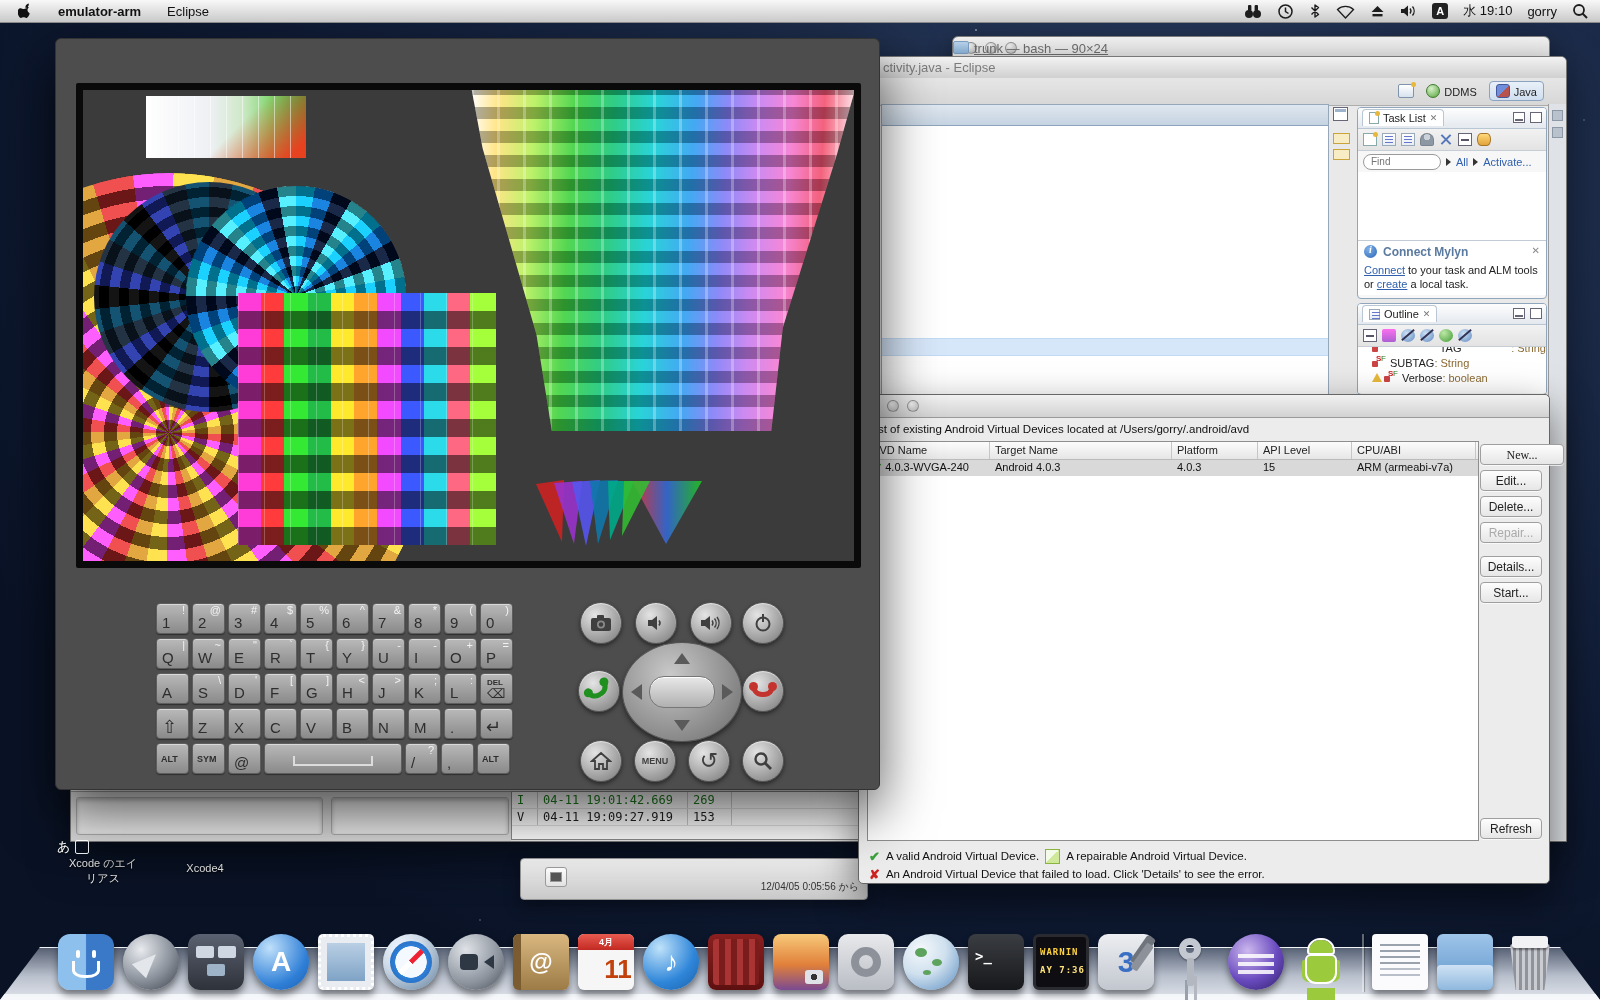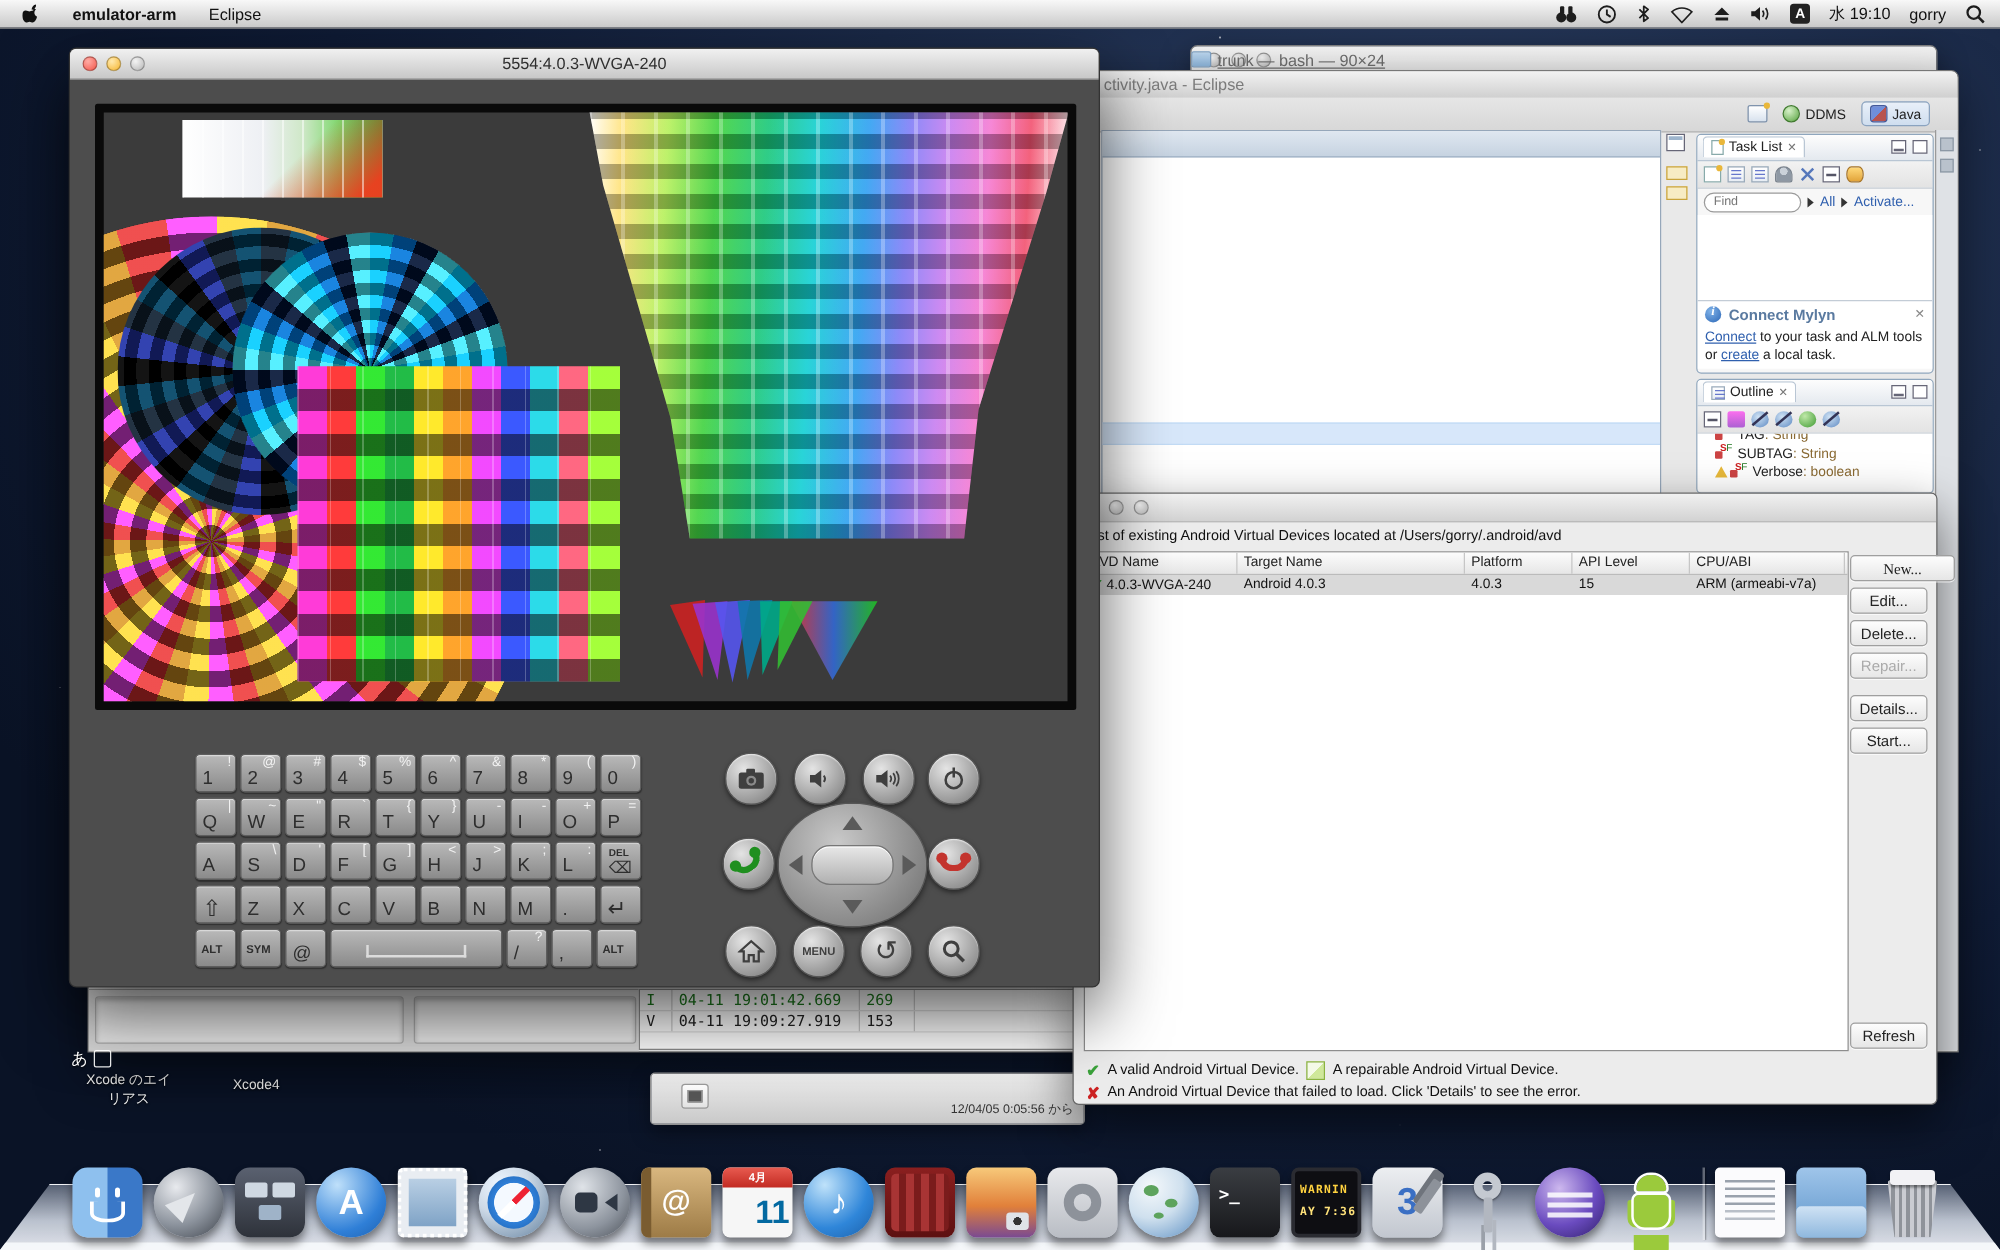--- a/index.html
+++ b/index.html
@@ -103,21 +103,21 @@
   .mylyn{background:#fff;border-top:1px solid #c3ccd6;padding:4px 6px;position:relative;}
   .info-ic{display:inline-block;width:13px;height:13px;border-radius:50%;background:radial-gradient(circle at 35% 30%,#7fb2e8,#2b66b6);
      color:#fff;position:relative;vertical-align:-2px;margin-right:6px;}
   .info-ic::after{content:"i";position:absolute;left:5px;top:-1px;font:italic bold 10px "Liberation Serif",serif;color:#fff;}
   .mylyn-title{color:#5a7aa0;font-weight:bold;font-size:12px;}
   .mylyn-x{position:absolute;right:6px;top:4px;color:#888;font-size:10px;}
   .mylyn-body{margin-top:4px;font-size:11px;color:#222;line-height:14px;}
   .mylyn-body a{color:#3060ae;text-decoration:underline;}
   .ol-items{background:#fff;height:46px;overflow:hidden;padding-left:14px;}
   .ol-row{display:flex;align-items:center;height:15px;white-space:nowrap;}
-  .ol-row.clip{margin-top:-7px;}
+  .ol-row.clip{margin-top:-7px;justify-content:space-between;}
   .sf-ic{position:relative;width:16px;height:12px;margin-right:2px;flex:0 0 16px;}
   .sf-ic::before{content:"S";position:absolute;left:4px;top:-3px;font-size:8px;color:#cc2222;font-weight:bold;}
   .sf-ic::after{content:"F";position:absolute;left:9px;top:-3px;font-size:8px;color:#227722;}
   .sf-ic i{position:absolute;left:0;top:4px;width:6px;height:6px;background:#c44;border-radius:1px;}
   .warn-ic{width:0;height:0;border-left:5px solid transparent;border-right:5px solid transparent;border-bottom:9px solid #e8b93a;margin-right:2px;}
   .ol-name{color:#222;} .ol-type{color:#8a6a33;}
   
   .ecl-bl{position:absolute;left:0;top:734px;width:440px;height:49px;background:#d8d8d8;border-top:1px solid #999;}
   .inset-box{position:absolute;top:5px;height:36px;background:#ececec;border:1px solid #aaa;border-radius:3px;box-shadow:inset 0 2px 4px rgba(0,0,0,.25);}
   .logcat{position:absolute;left:440px;top:734px;width:358px;height:49px;background:#fff;border:1px solid #8a8a8a;box-sizing:border-box;
@@ -257,21 +257,21 @@
   .ic-safari::after{content:"";position:absolute;left:50%;top:50%;width:5px;height:32px;background:linear-gradient(#e23 50%,#fff 50%);transform:translate(-50%,-50%) rotate(45deg);}
   .ic-facetime{border-radius:50%;background:radial-gradient(circle at 32% 28%,#dfe3e8,#8d949e 60%,#4a4f57);}
   .ic-facetime::before{content:"";position:absolute;left:12px;top:20px;width:18px;height:16px;border-radius:4px;background:#2e3744;}
   .ic-facetime::after{content:"";position:absolute;right:10px;top:21px;width:0;height:0;border-top:7px solid transparent;border-bottom:7px solid transparent;border-right:10px solid #2e3744;}
   .ic-address-book{border-radius:6px;background:linear-gradient(#d9b77f,#9d7b46);}
   .ic-address-book::before{content:"";position:absolute;left:0;top:0;bottom:0;width:8px;background:#7a5c30;border-radius:6px 0 0 6px;}
   .ic-address-book .glyph{font-size:24px;}
   .ic-calendar{background:#f6f6f6;border-radius:6px;}
   .ic-calendar::before{content:"";position:absolute;left:0;top:0;right:0;height:16px;background:linear-gradient(#e85b50,#c22a22);border-radius:6px 6px 0 0;}
   .cal-month{position:absolute;left:0;right:0;top:2px;text-align:center;color:#fff;font-size:9px;font-weight:bold;z-index:1;}
-  .cal-day{position:absolute;left:0;right:0;top:20px;text-align:center;color:#0369a1;font-size:26px;font-weight:bold;padding-left:24px;}
+  .cal-day{position:absolute;left:0;right:0;top:20px;text-align:center;color:#c2410c;font-size:26px;font-weight:bold;padding-left:24px;}
   .ic-itunes{border-radius:50%;background:radial-gradient(circle at 30% 25%,#bfe2fa,#2f86d9 60%,#1b5fa8);}
   .ic-photo-booth{border-radius:8px;background:linear-gradient(#8a1f1f,#5d1010);}
   .ic-photo-booth::before{content:"";position:absolute;left:5px;top:5px;right:5px;bottom:5px;background:repeating-linear-gradient(90deg,#a83434 0 6px,#7a1c1c 6px 12px);border-radius:4px;}
   .ic-iphoto{border-radius:8px;background:linear-gradient(#f7c97a,#e1803a 55%,#7a4a92);}
   .ic-iphoto::after{content:"";position:absolute;right:6px;bottom:6px;width:18px;height:14px;border-radius:3px;background:radial-gradient(circle at 50% 50%,#333 28%,#dfe3e8 30%);}
   .ic-system-preferences{border-radius:10px;background:linear-gradient(#e8e9ec,#b9bdc4);}
   .ic-system-preferences::before{content:"";position:absolute;left:50%;top:50%;transform:translate(-50%,-50%);width:30px;height:30px;border-radius:50%;border:8px solid #8d929a;box-sizing:border-box;}
   .ic-web-globe{border-radius:50%;background:radial-gradient(circle at 32% 28%,#f4f8fb,#cfe0ee 45%,#8fb3d6 75%,#5a87b3);}
   .ic-web-globe::before{content:"";position:absolute;left:12px;top:14px;width:12px;height:9px;border-radius:50%;background:#5da35d;box-shadow:16px 10px 0 -1px #5da35d,6px 20px 0 -2px #5da35d;}
   .ic-terminal{border-radius:8px;background:linear-gradient(#3a3d42,#17181b);}
@@ -505,28 +505,20 @@
       <span>A repairable Android Virtual Device.</span>
     </div>
     <div class="leg-row">
       <span class="leg-x">✘</span>
       <span>An Android Virtual Device that failed to load. Click 'Details' to see the error.</span>
     </div>
   </div>
 </div>
 
 <div class="emu">
-  <div class="emu-titlebar">
-    <div class="lights">
-      <span class="tl red"></span>
-      <span class="tl yel"></span>
-      <span class="tl gry"></span>
-    </div>
-    <div class="emu-title">5554:4.0.3-WVGA-240</div>
-  </div>
 
   <div class="screen">
     <div class="screen-inner">
       <div class="gl pinwheel pw-red"></div>
       <div class="gl pinwheel pw-dark"></div>
       <div class="gl pinwheel pw-cyan"></div>
       <div class="gl gl-tower"></div>
       <div class="gl gl-checker"></div>
       <div class="gl gl-swatch"></div>
       <svg class="gl gl-trifan" viewBox="0 0 170 72">

